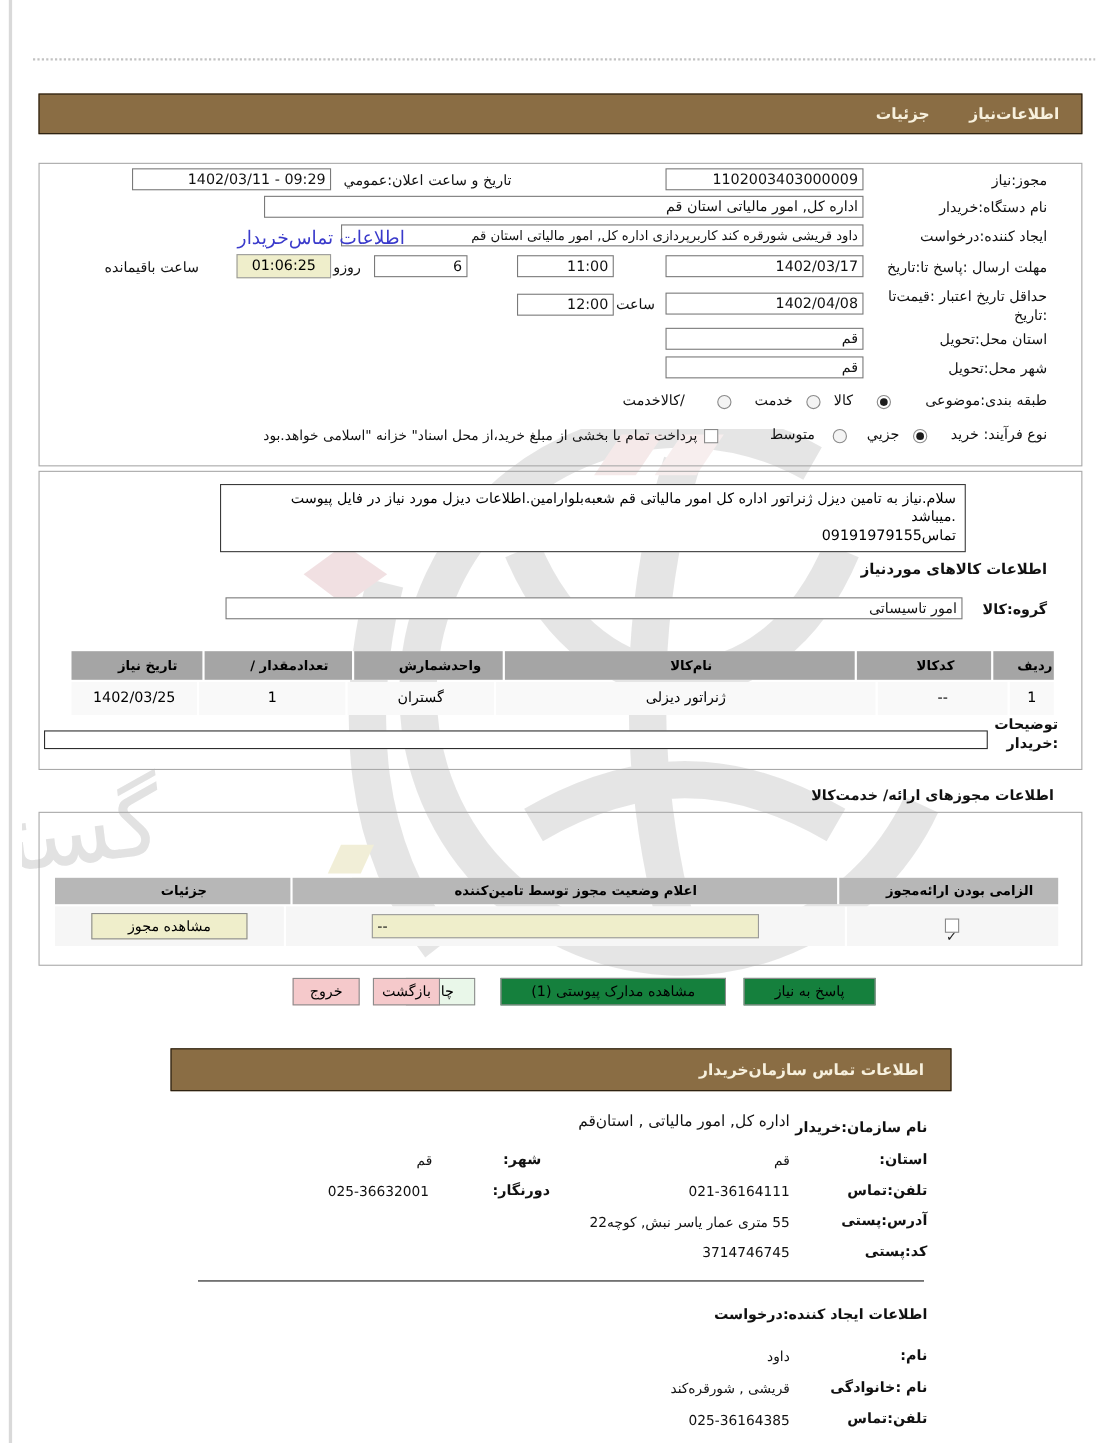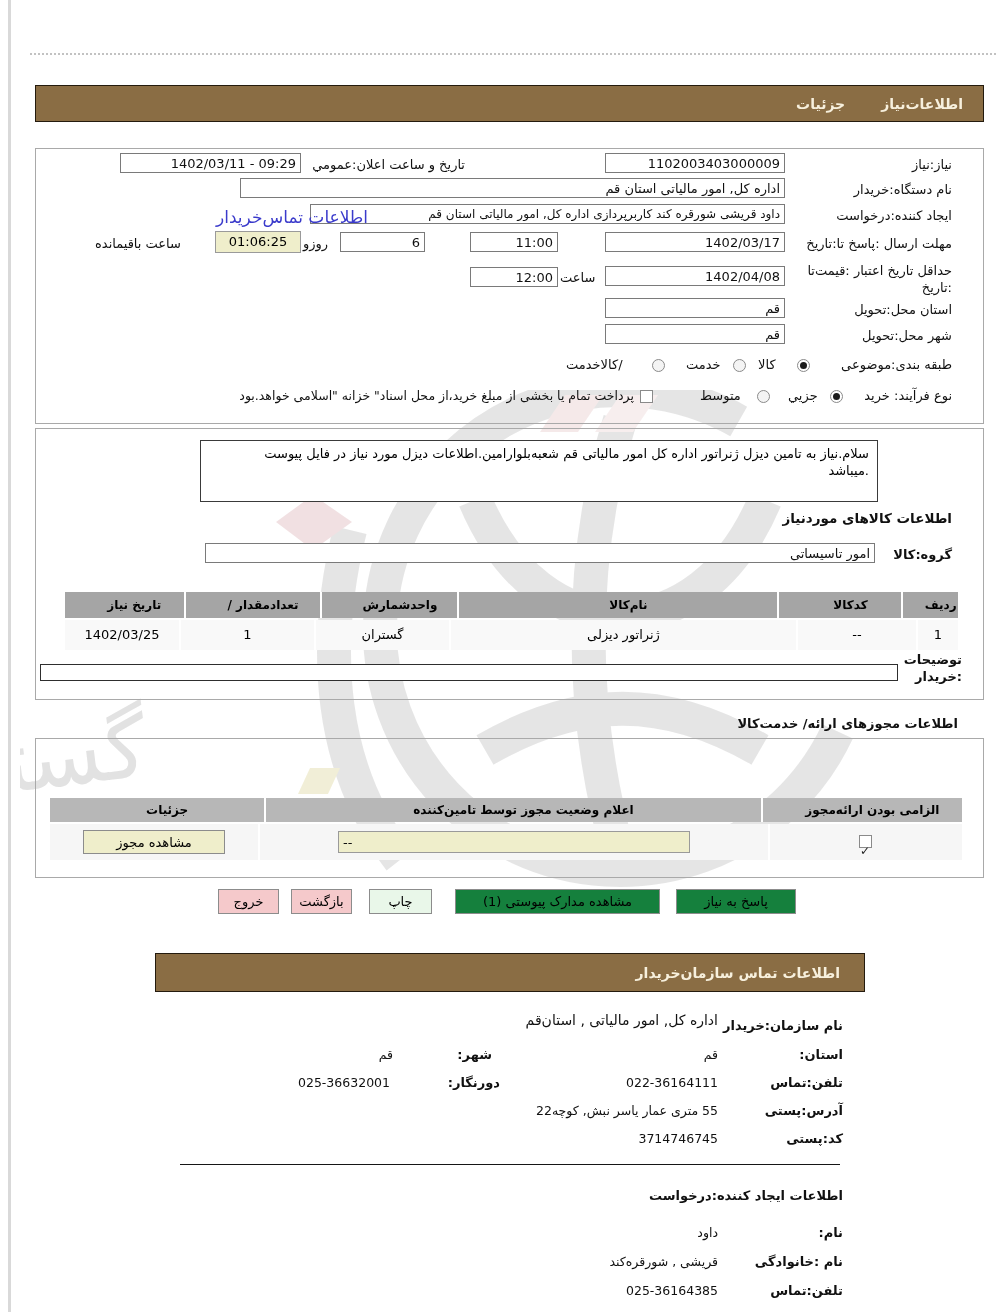--- a/index.html
+++ b/index.html
@@ -19,21 +19,21 @@
   .radio.sel{background:#fff;}
   .radio.sel::after{content:"";position:absolute;left:2px;top:2px;width:7px;height:7px;
          border-radius:50%;background:#1c1c1c;}
   .chk{position:absolute;width:13px;height:13px;border:1px solid #8a8a8a;background:#fff;
        box-sizing:border-box;z-index:2;}
   .chk.checked::after{content:"✓";position:absolute;left:0px;top:-3px;font-size:12px;color:#222;}
   .btn{position:absolute;height:25px;border:1px solid #8c8c8c;box-sizing:border-box;
        font-size:13px;font-family:inherit;text-align:center;line-height:22px;z-index:2;cursor:pointer;}
   .btn.green{background:#15803d;}
   .btn.lightgreen{background:#e9f7e9;}
-  .btn.pink{background:#f5c9cb;}
+  .btn.pink{background:#f5c9cb;margin-left:48px;}
   .box{position:absolute;border:1px solid #a9a9a9;box-sizing:border-box;background:transparent;z-index:1;}
   .tbl{position:absolute;display:flex;flex-direction:row;gap:2px;background:#fff;z-index:2;}
   .tbl .hc{background:#a5a5a5;font-weight:bold;font-size:12px;text-align:center;
            height:26px;line-height:26px;overflow:hidden;white-space:nowrap;padding-left:20px;}
   .tbl2 .hc{background:#b7b7b7;height:24px;line-height:24px;}
   .trow{position:absolute;display:flex;flex-direction:row;gap:2px;background:#fff;z-index:2;}
   .trow .dc{background:rgba(247,247,247,0.75);font-size:13px;text-align:center;
             height:30px;line-height:30px;white-space:nowrap;}
   .trow2 .dc{background:rgba(242,242,242,0.7);height:36px;line-height:36px;position:relative;}
   .descbox{position:absolute;border:1px solid #3a3a3a;background:#fff;box-sizing:border-box;
@@ -68,21 +68,21 @@
   <div class="abs" style="left:8px;top:0;width:3px;height:1312px;background:#d9d9d9;z-index:2;"></div>
   <div class="dotline" style="left:30px;top:53px;width:966px;"></div>
 
   <div class="bar" style="left:35px;top:85px;width:949px;height:37px;display:flex;align-items:center;gap:36px;padding-right:20px;">
     <span class="bartxt">اطلاعات‌نیاز</span>
     <span class="bartxt">جزئیات</span>
   </div>
 
   <div class="box" style="left:35px;top:148px;width:949px;height:276px;"></div>
 
-  <div class="lbl" style="right:44px;top:157px;">نیاز:نیاز</div>
+  <div class="lbl" style="right:44px;top:157px;">مجوز:نیاز</div>
   <input class="in" style="left: 605px; top: 153px; width: 180px;" readonly="" value="1102003403000009">
   <div class="lbl" style="right:531px;top:157px;">تاریخ و ساعت اعلان:عمومي</div>
   <input class="in" style="left: 120px; top: 153px; width: 181px;" readonly="" value="09:29 - 1402/03/11">
 
   <div class="lbl" style="right:44px;top:182px;">نام دستگاه:خریدار</div>
   <input class="in" style="left: 240px; top: 178px; width: 545px;" readonly="" value="اداره کل, امور مالیاتی استان قم">
 
   <div class="lbl" style="right:44px;top:208px;">ایجاد کننده:درخواست</div>
   <input class="in" style="left: 310px; top: 204px; width: 475px; font-size: 12px;" readonly="" value="داود قریشی شورقره کند کاربرپردازی اداره کل, امور مالیاتی استان قم">
   <div class="link" style="left:216px;top:207px;">اطلاعات تماس‌خریدار</div>
@@ -124,20 +124,21 @@
   <div class="lbl" style="left:700px;top:388px;">متوسط</div>
   <span class="chk" style="left:640px;top:390px;"></span>
   <div class="lbl" style="left:166px;top:388px;width:468px;text-align:right;white-space:normal;font-size:12.5px;">پرداخت تمام یا بخشی از مبلغ خرید،از محل اسناد" خزانه "اسلامی خواهد.بود</div>
 
   <div class="box" style="left:35px;top:428px;width:949px;height:272px;"></div>
 
   <div class="lbl bold" style="right:120px;top:462px;">شرح کلي:نیاز</div>
   <div class="descbox" style="left:200px;top:440px;width:678px;height:62px;">
     <div>سلام.نیاز به تامین دیزل ژنراتور اداره کل امور مالیاتی قم شعبه‌بلوارامین.اطلاعات دیزل مورد نیاز در فایل پیوست</div>
     <div>.میباشد</div>
+    <div>تماس09191979155</div>
   </div>
 
   <div class="lbl bold" style="right:44px;top:510px;font-size:13.5px;">اطلاعات کالاهای موردنیاز</div>
 
   <div class="lbl bold" style="right:44px;top:547px;">گروه:کالا</div>
   <input class="in" style="left: 205px; top: 543px; width: 670px;" readonly="" value="امور تاسیساتی">
 
   <div class="tbl" style="left:65px;top:592px;width:893px;">
     <div class="hc" style="width:40px;">ردیف</div>
     <div class="hc" style="width:118px;">کدکالا</div>
@@ -193,21 +194,21 @@
 
   <div class="lbl bold" style="right:153px;top:1018px;">نام سازمان:خریدار</div>
   <div class="lbl" style="right:278px;top:1012px;font-size:14px;text-align:center;">اداره کل, امور مالیاتی , استان‌قم</div>
 
   <div class="lbl bold" style="right:153px;top:1047px;">استان:</div>
   <div class="lbl" style="right:278px;top:1047px;font-size:12.5px;">قم</div>
   <div class="lbl bold" style="right:504px;top:1047px;">شهر:</div>
   <div class="lbl" style="right:603px;top:1047px;font-size:12.5px;">قم</div>
 
   <div class="lbl bold" style="right:153px;top:1075px;">تلفن:تماس</div>
-  <div class="lbl" style="right:278px;top:1075px;font-size:12.5px;">022-36164111</div>
+  <div class="lbl" style="right:278px;top:1075px;font-size:12.5px;">021-36164111</div>
   <div class="lbl bold" style="right:496px;top:1075px;">دورنگار:</div>
   <div class="lbl" style="right:606px;top:1075px;font-size:12.5px;">025-36632001</div>
 
   <div class="lbl bold" style="right:153px;top:1103px;">آدرس:پستی</div>
   <div class="lbl" style="right:278px;top:1103px;font-size:12.5px;">55 متری عمار یاسر نبش, کوچه22</div>
 
   <div class="lbl bold" style="right:153px;top:1131px;">کد:پستی</div>
   <div class="lbl" style="right:278px;top:1131px;font-size:12.5px;">3714746745</div>
 
   <div class="hline" style="left:180px;top:1164px;width:660px;"></div>

